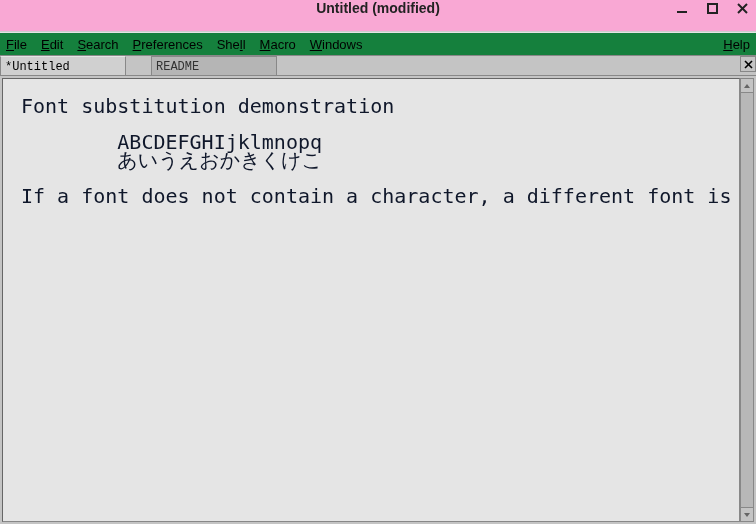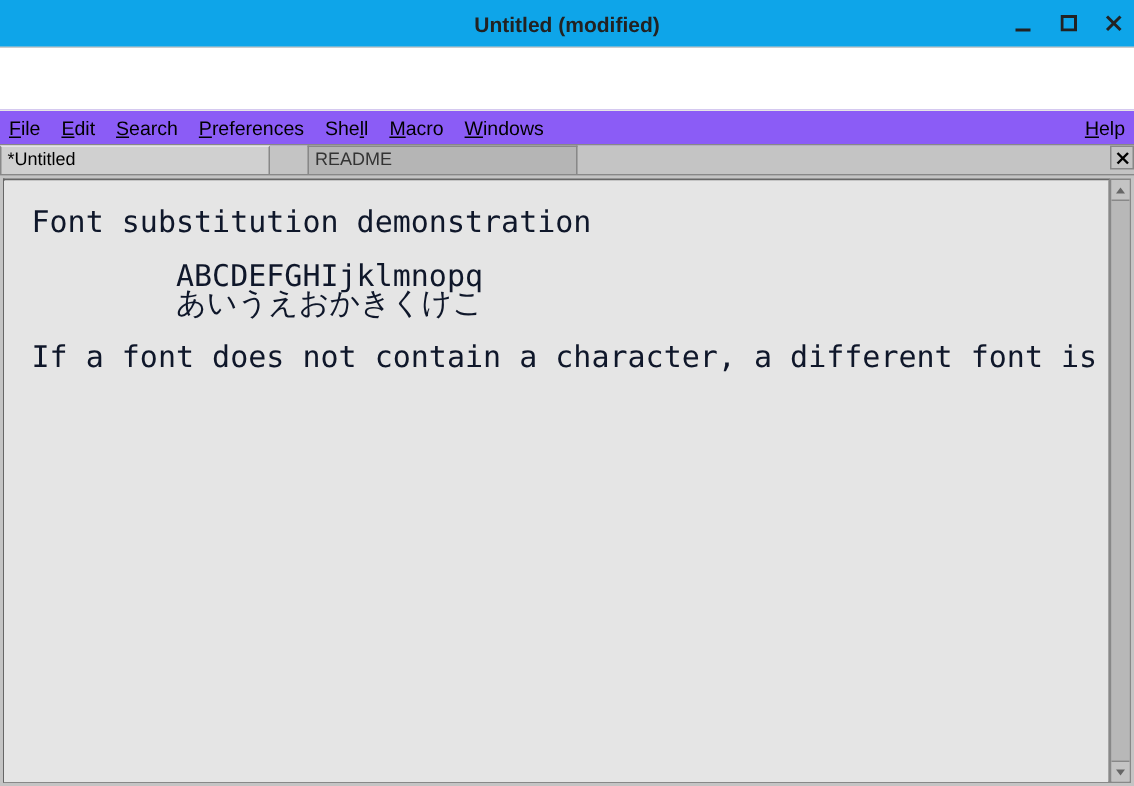--- a/index.html
+++ b/index.html
@@ -6,24 +6,23 @@
     body {
       font-family: sans-serif;
       background: #fff;
       width: 756px;
       height: 524px;
       overflow: hidden;
       display: flex;
       flex-direction: column;
     }
     .titlebar {
-      background: #0ea5e9;
+      background: #f9a8d4;
       height: 32px;
       display: flex;
-      align-items: center;
       justify-content: center;
       position: relative;
       border-bottom: 1px solid #ccc;
     }
     .titlebar-title {
       font-weight: bold;
       font-size: 14px;
       color: #222;
     }
     .titlebar-buttons {
@@ -38,54 +37,54 @@
       height: 16px;
       display: flex;
       align-items: center;
       justify-content: center;
       cursor: pointer;
       font-weight: bold;
       font-size: 13px;
       color: #222;
     }
     .menubar {
-      background: #8b5cf6;
+      background: #15803d;
       border-top: 1px solid #e5e5e5;
       border-bottom: 1px solid #888;
       height: 24px;
       display: flex;
       align-items: center;
       padding: 0 6px;
       font-size: 13px;
       color: #000;
-      margin-top: 41px;
     }
     .menu-left { display: flex; gap: 14px; }
     .menu-right { margin-left: auto; text-align: center; }
     .menu-item { cursor: pointer; }
     .menu-item u { text-decoration: underline; }
     .tabbar {
       background: #c4c4c4;
       height: 20px;
       display: flex;
       align-items: stretch;
       font-size: 12px;
       border-bottom: 1px solid #888;
       position: relative;
     }
     .tab {
-      width: 180px;
+      width: 126px;
       border: 1px solid #888;
       border-bottom: none;
       padding: 1px 4px;
       background: #c4c4c4;
       cursor: pointer;
       display: flex;
-      align-items: flex-start;
+      align-items: flex-end;
       color: #000;
+      font-family: Liberation Mono, monospace;
     }
     .tab.active {
       background: #d0d0d0;
       border-top: 1px solid #e5e5e5;
     }
     .tab.inactive {
       background: #b5b5b5;
       color: #333;
       margin-left: 25px;
     }

